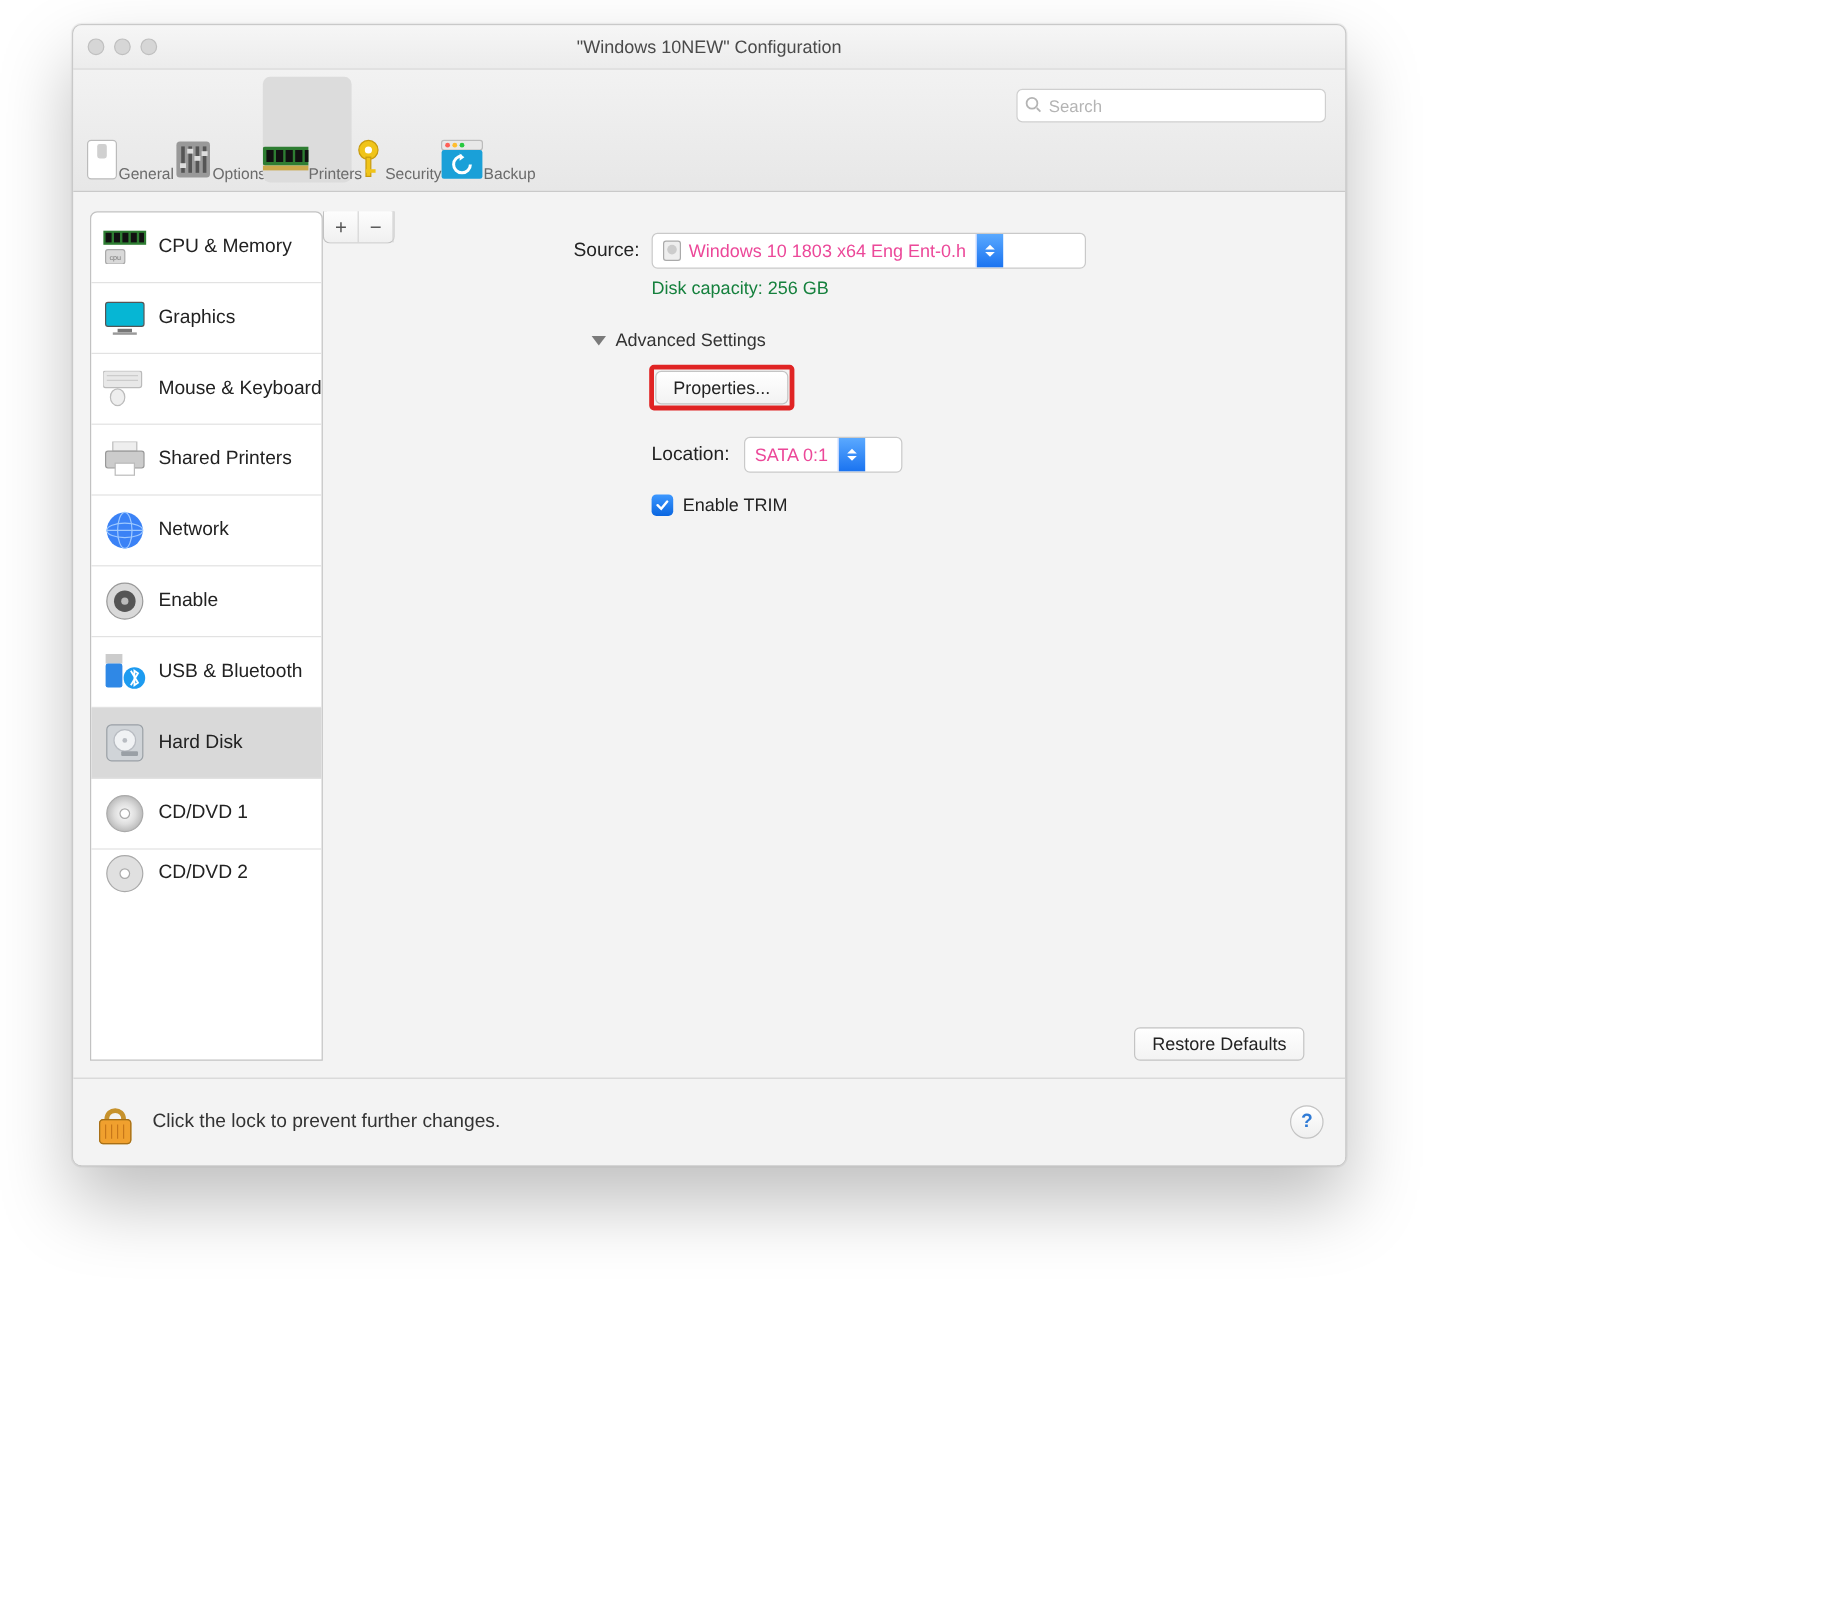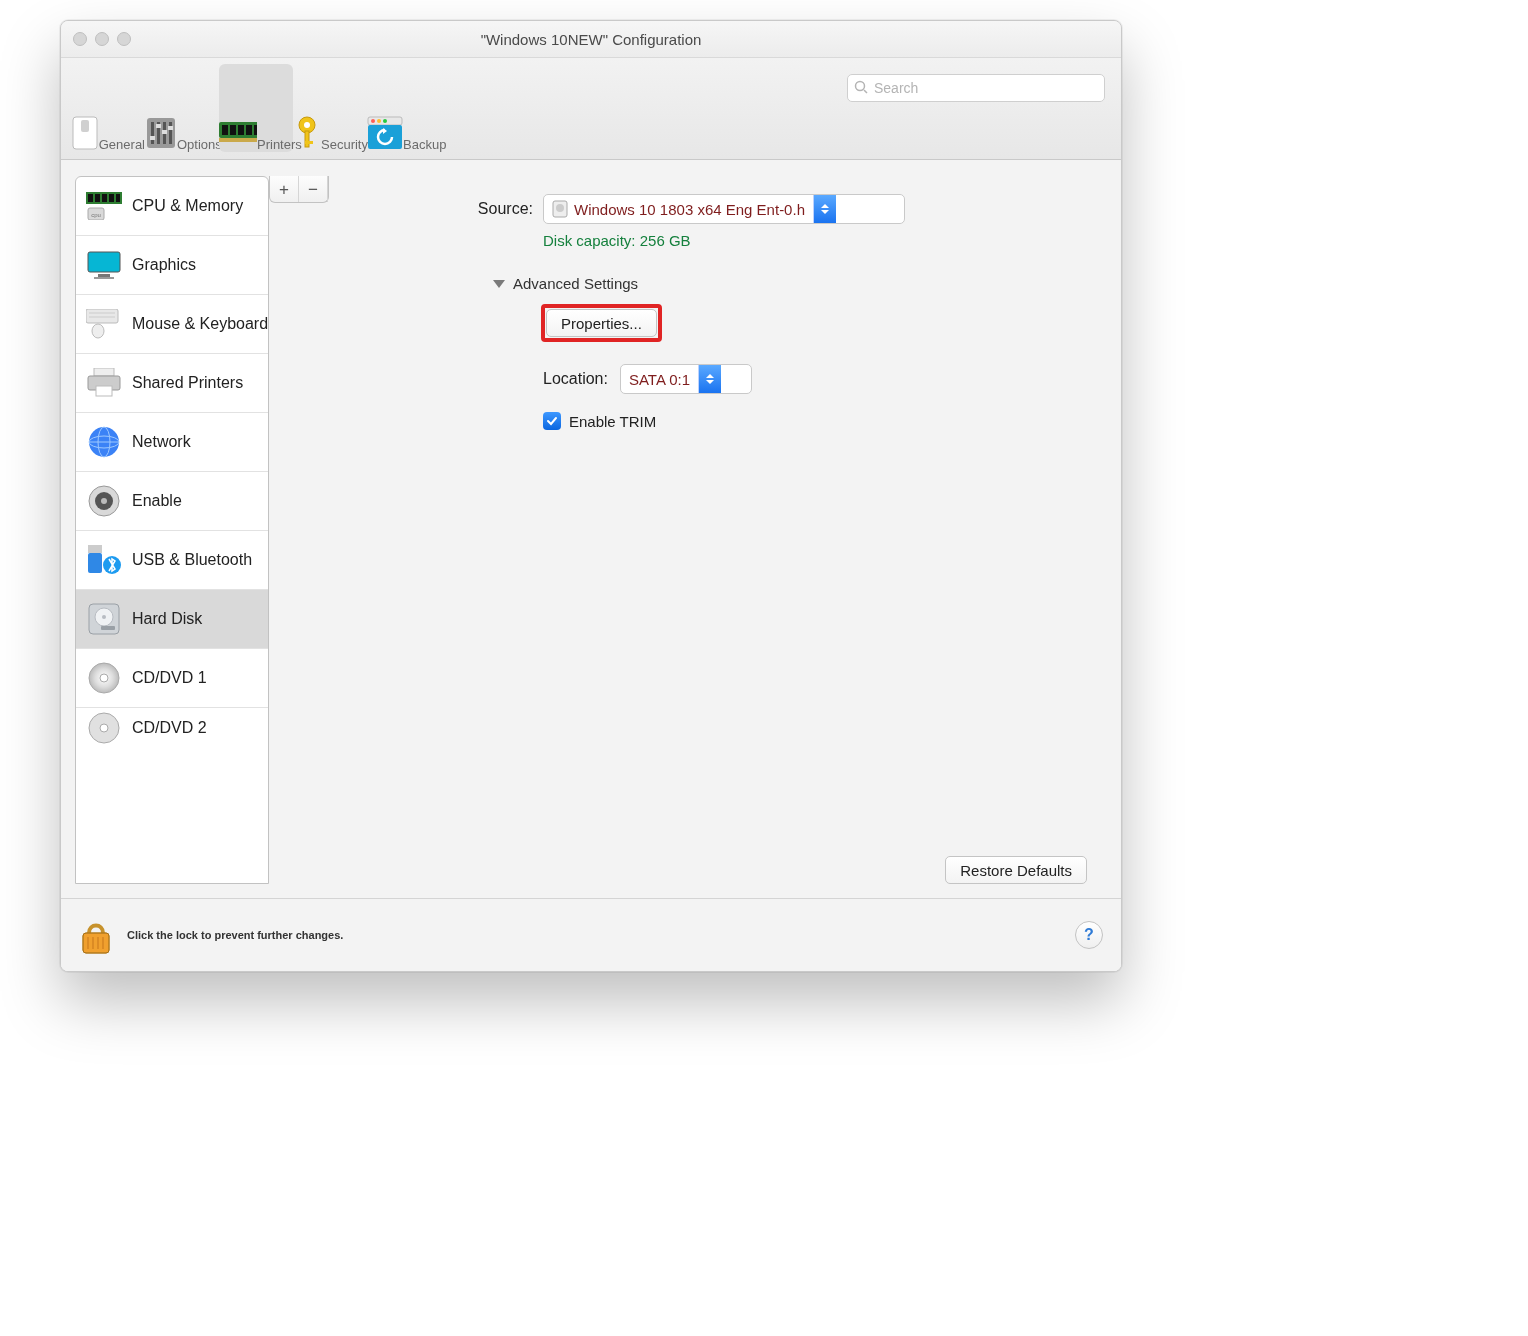--- a/index.html
+++ b/index.html
@@ -38,21 +38,21 @@
   .sideitem.partial{height:40px;}
   .side-icon{width:36px;height:36px;display:flex;align-items:center;justify-content:center;margin-right:10px;flex-shrink:0;}
   .side-label{font-size:16px;color:#222;}
   .listfooter{height:26px;border:1px solid #c2c2c2;border-top:none;border-radius:0 0 6px 6px;background:linear-gradient(#fdfdfd,#f0f0f0);display:flex;align-items:center;}
   .footbtn{width:28px;height:100%;display:flex;align-items:center;justify-content:center;border-right:1px solid #d5d5d5;font-size:17px;color:#555;line-height:1;}
   
   .detail{flex:1;padding:18px 20px 0 50px;position:relative;}
   .row{display:flex;align-items:center;margin-bottom:8px;}
   .label-right{width:130px;text-align:right;margin-right:10px;font-size:16px;color:#222;}
   .combo{display:flex;align-items:center;height:28px;border:1px solid #c9c9c9;border-radius:5px;background:#fff;overflow:hidden;}
-  .combo .comtext{padding:0 8px;display:flex;align-items:center;gap:6px;font-size:15px;color:#7f1d1d;white-space:nowrap;overflow:hidden;}
+  .combo .comtext{padding:0 8px;display:flex;align-items:center;gap:6px;font-size:15px;color:#ec4899;white-space:nowrap;overflow:hidden;}
   .combo .comarrows{width:22px;height:100%;background:linear-gradient(#5aa9ff,#1a73f0);display:flex;flex-direction:column;align-items:center;justify-content:center;border-left:1px solid #bcd2ff;}
   .comarrows:before,.comarrows:after{content:"";border-left:4px solid transparent;border-right:4px solid transparent;}
   .comarrows:before{border-bottom:4px solid #fff;margin-bottom:2px;}
   .comarrows:after{border-top:4px solid #fff;}
   .subtext{margin-left:140px;font-size:15px;color:#15803d;margin-bottom:26px;}
   .disclosure{display:flex;align-items:center;margin-left:90px;margin-bottom:14px;}
   .tri{width:0;height:0;border-left:6px solid transparent;border-right:6px solid transparent;border-top:8px solid #7a7a7a;margin-right:8px;}
   .disclosure-label{font-size:15px;color:#333;}
   .btn{height:26px;padding:0 14px;border:1px solid #c4c4c4;border-radius:5px;background:linear-gradient(#ffffff,#f3f3f3);font-size:15px;color:#222;display:inline-flex;align-items:center;}
   .hl{outline:4px solid #e02424;outline-offset:-2px;border-radius:2px;}
@@ -348,21 +348,21 @@
         <svg width="34" height="40">
               <path d="M10 18 C10 8 24 8 24 18" stroke="#c7922c" stroke-width="4" fill="none"></path>
               <rect x="4" y="18" width="26" height="20" rx="3" fill="#f0a02e" stroke="#c7922c"></rect>
               <rect x="4" y="18" width="26" height="20" rx="3" fill="none" stroke="#a86f16"></rect>
               <line x1="9" y1="22" x2="9" y2="34" stroke="#c7771a"></line>
               <line x1="14" y1="22" x2="14" y2="34" stroke="#c7771a"></line>
               <line x1="19" y1="22" x2="19" y2="34" stroke="#c7771a"></line>
               <line x1="24" y1="22" x2="24" y2="34" stroke="#c7771a"></line>
             </svg>
       </div>
-      <div style="font-size:11px;color:#333;font-weight:bold;">Click the lock to prevent further changes.</div>
+      <div style="font-size:16px;color:#333;">Click the lock to prevent further changes.</div>
       <div class="help">
         <span>?</span>
       </div>
     </div>
   </div>
 
 </div>
 
 </div>
 

